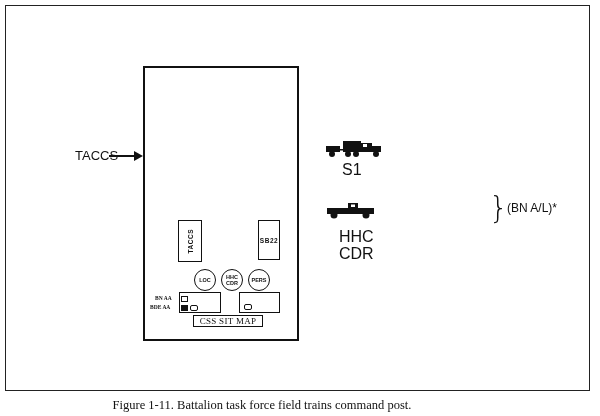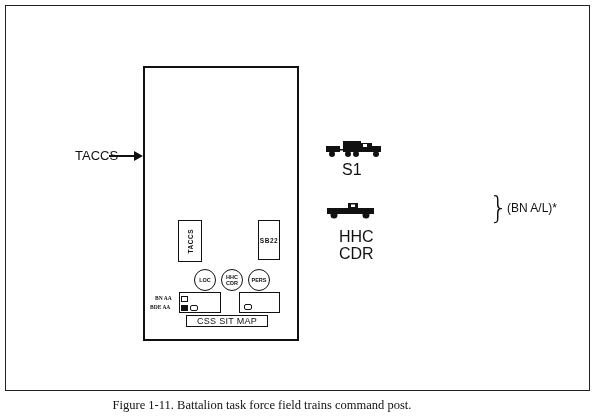--- a/index.html
+++ b/index.html
@@ -58,21 +58,21 @@
 <div class="abs small-label" style="left:155px; top:295px;">BN  AA</div>
 <div class="abs small-label" style="left:150px; top:304px;">BDE  AA</div>
 <div class="abs table" style="left:179px; top:292px; width:42px; height:21px;"></div>
 <div class="abs sq" style="left:181px; top:296px;"></div>
 <div class="abs sq filled" style="left:181px; top:305px;"></div>
 <div class="abs sq round" style="left:190px; top:305px;"></div>
 
 <div class="abs table" style="left:239px; top:292px; width:41px; height:21px;"></div>
 <div class="abs sq round" style="left:244px; top:304px;"></div>
 
-<div class="abs map-label" style="left:186px; top:315px; width:82px; height:12px;">CSS SIT MAP</div>
+<div class="abs map-label" style="left:193px; top:315px; width:70px; height:12px;font-family:Liberation Serif, serif;">CSS SIT MAP</div>
 
 <svg class="abs" style="left:325px; top:139px;" width="60" height="20" viewBox="0 0 60 20">
   <rect x="1" y="7" width="14" height="6" fill="#111"></rect>
   <rect x="14" y="10" width="5" height="1.5" fill="#111"></rect>
   <rect x="18" y="2" width="18" height="11" fill="#111"></rect>
   <rect x="36" y="4" width="11" height="9" fill="#111"></rect>
   <rect x="47" y="7" width="9" height="6" fill="#111"></rect>
   <circle cx="7" cy="15" r="3" fill="#111"></circle>
   <circle cx="23" cy="15" r="3" fill="#111"></circle>
   <circle cx="31" cy="15" r="3" fill="#111"></circle>

